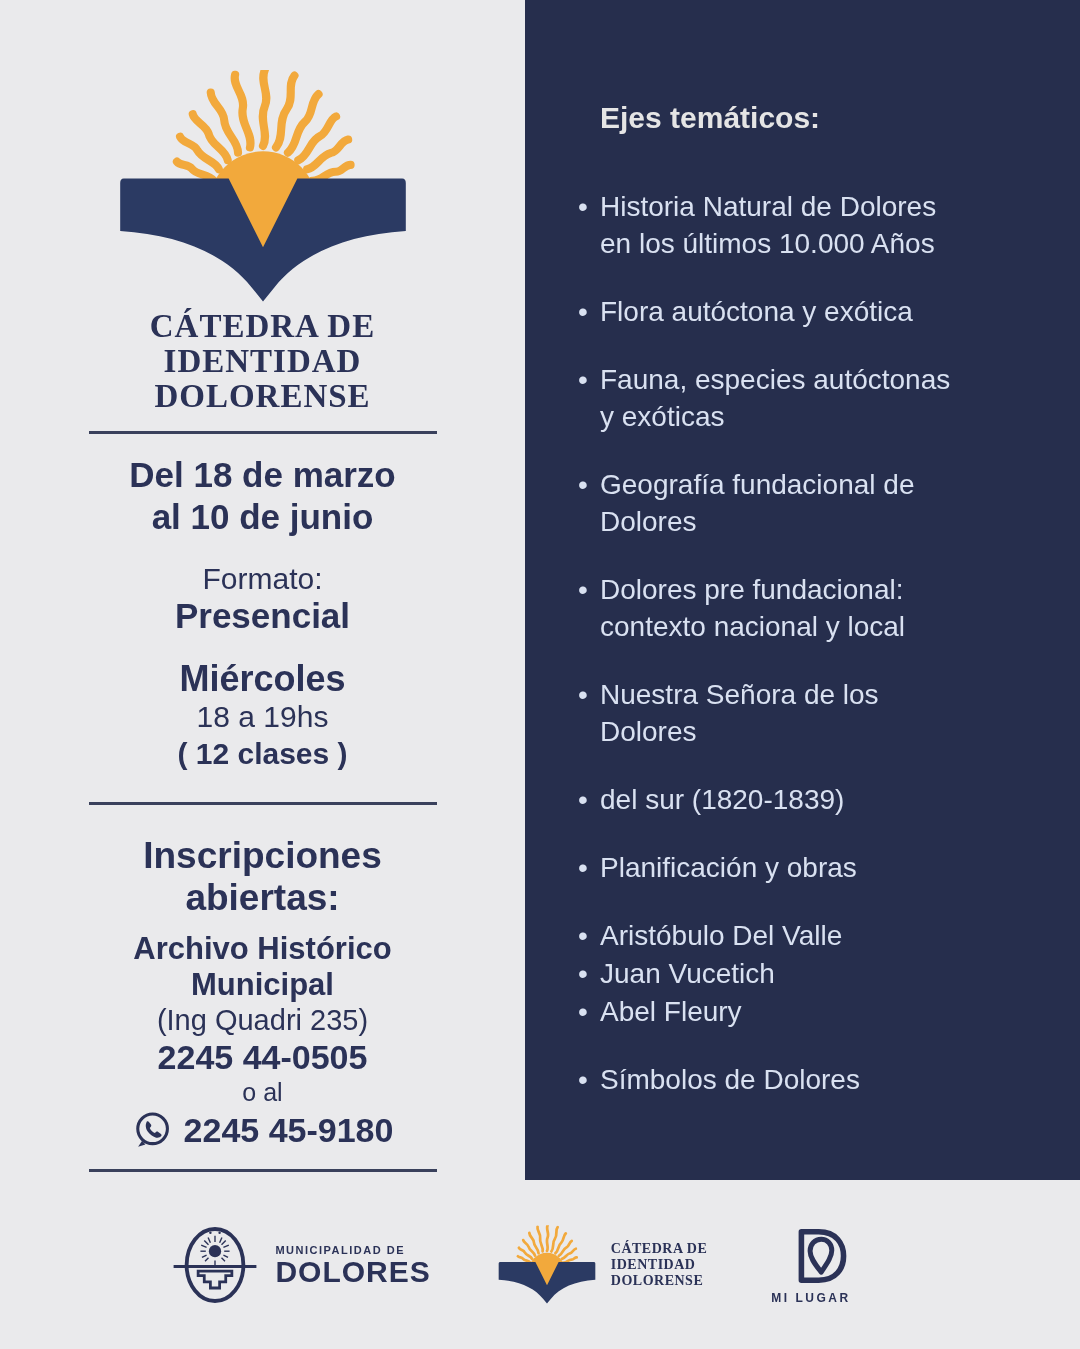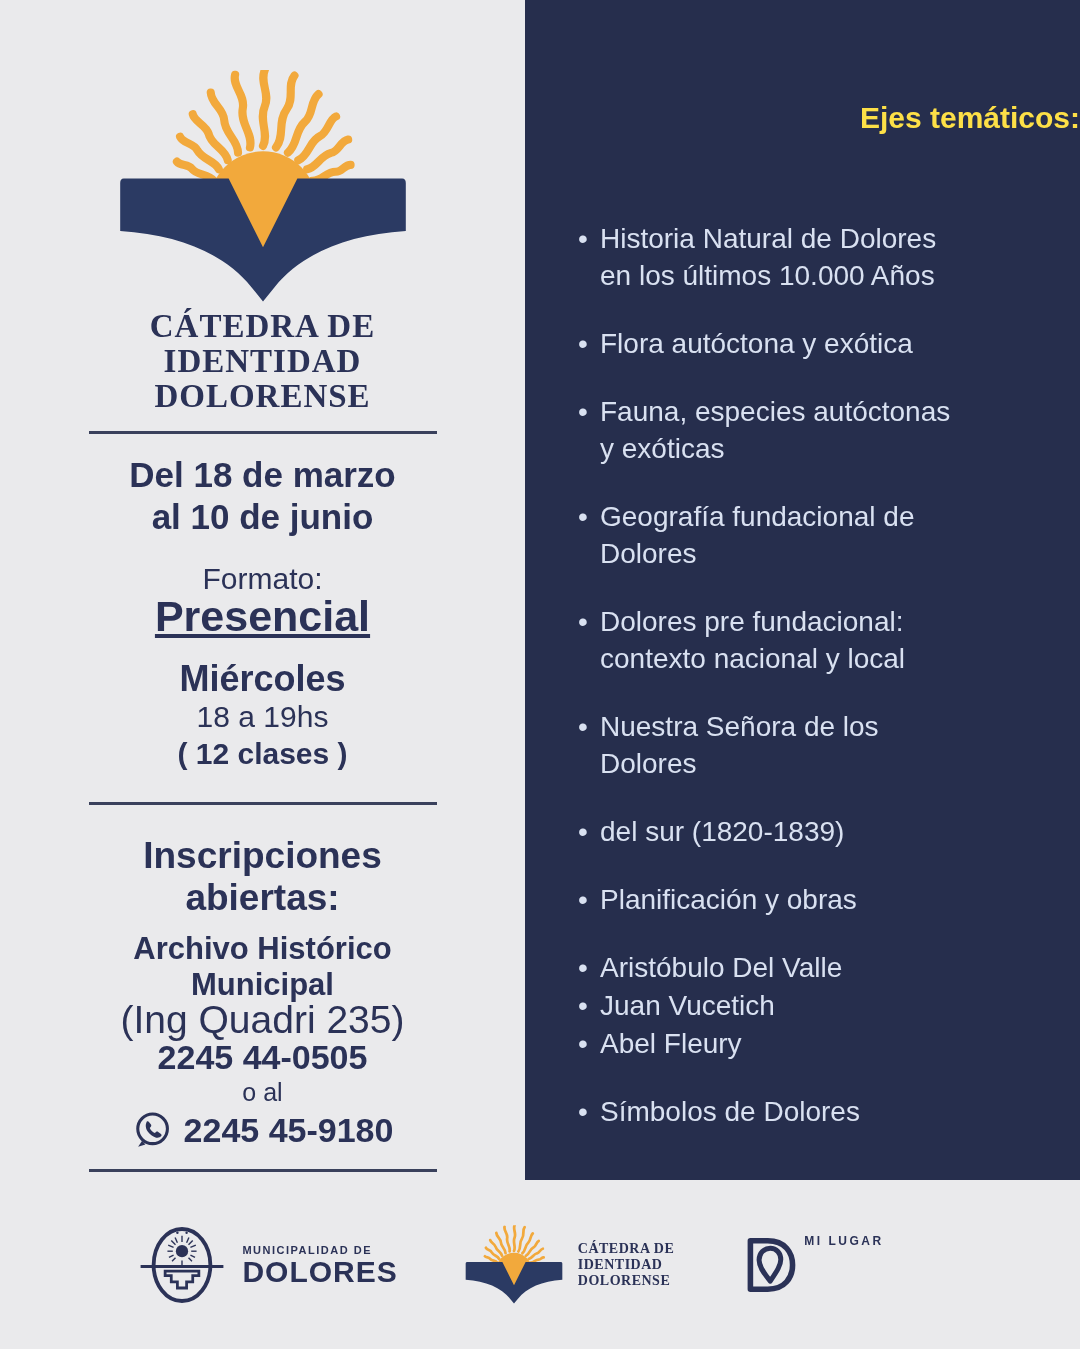--- a/index.html
+++ b/index.html
@@ -27,48 +27,48 @@
     color:#2b3257;
   }
   .title span{display:block;white-space:nowrap;}
   .rule{width:348px;margin:0 auto;border-top:3px solid #3a415c;}
   .rule.r1{margin-top:17px;}
   .rule.r2{margin-top:30px;}
   .rule.r3{margin-top:18px;}
   .dates{margin-top:20px;font-size:35px;font-weight:700;line-height:42px;}
   .dates span{display:block;white-space:nowrap;}
   .fmt-label{margin-top:24px;font-size:30px;font-weight:500;line-height:34px;}
-  .fmt-value{font-size:43px;font-weight:700;line-height:40px;text-decoration:underline;}
+  .fmt-value{font-size:35px;font-weight:700;line-height:40px;}
   .day{margin-top:22px;font-size:36px;font-weight:700;line-height:42px;}
   .time{font-size:30px;line-height:34px;}
   .classes{margin-top:2px;font-size:30px;font-weight:600;line-height:36px;}
   .enr-heading{margin-top:30px;font-size:37px;font-weight:700;line-height:42px;}
   .enr-heading span{display:block;white-space:nowrap;}
   .venue{margin-top:12px;font-size:31px;font-weight:700;line-height:36px;}
   .venue span{display:block;white-space:nowrap;}
-  .address{font-size:39px;font-weight:400;line-height:34px;}
+  .address{font-size:29px;font-weight:400;line-height:34px;}
   .phone1{font-size:34px;font-weight:700;line-height:40px;}
   .oal{font-size:25px;font-weight:400;line-height:30px;}
   .wa-row{
     margin-top:2px;height:42px;
     display:flex;align-items:center;justify-content:center;gap:12px;
     font-size:34px;font-weight:700;
   }
   .wa-row svg{width:40px;height:40px;display:block;}
 
   
   .right-panel{
     position:absolute;left:525px;top:0;width:555px;height:1180px;
     background:#262e4d;color:#d9e1f1;box-sizing:border-box;
     padding-top:100px;
   }
   .themes-heading{
-    margin:0 0 84px 75px;
-    font-size:30px;font-weight:700;line-height:36px;color:#fde047;
-    text-align:right;
+    margin:0 0 52px 75px;
+    font-size:30px;font-weight:700;line-height:36px;color:#e5e5e5;
+    text-align:left;
   }
   .themes-list{
     list-style:none;margin:0;padding:0 20px 0 53px;text-align:left;
   }
   .themes-list li{
     position:relative;padding-left:22px;margin-bottom:31px;
     font-size:28px;line-height:37px;font-weight:400;
   }
   .themes-list li::before{
     content:"\2022";position:absolute;left:0;top:0;
@@ -88,21 +88,21 @@
   .muni-text{text-align:left;}
   .muni-small{font-size:11px;font-weight:700;letter-spacing:1.5px;line-height:14px;}
   .muni-large{font-size:30px;font-weight:700;letter-spacing:1px;line-height:30px;}
   .catedra-mini{display:flex;align-items:center;gap:12px;}
   .catedra-mini svg{width:104px;height:80px;display:block;}
   .catedra-mini-text{
     text-align:left;font-family:"Liberation Serif","DejaVu Serif",serif;
     font-weight:700;font-size:14px;line-height:16px;letter-spacing:0.5px;
   }
   .catedra-mini-text span{display:block;}
-  .milugar{display:flex;align-items:flex-start;gap:4px;}
+  .milugar{display:flex;flex-direction:column;align-items:flex-end;gap:4px;}
   .milugar svg{width:62px;height:62px;display:block;}
   .milugar-text{font-size:12px;font-weight:700;letter-spacing:2.5px;}
   .hidden-defs{position:absolute;width:0;height:0;overflow:hidden;}
 </style>
 </head>
 <body>
 
 <svg class="hidden-defs" aria-hidden="true">
   <defs>
     <symbol id="sunbook" viewBox="0 0 340 260">

